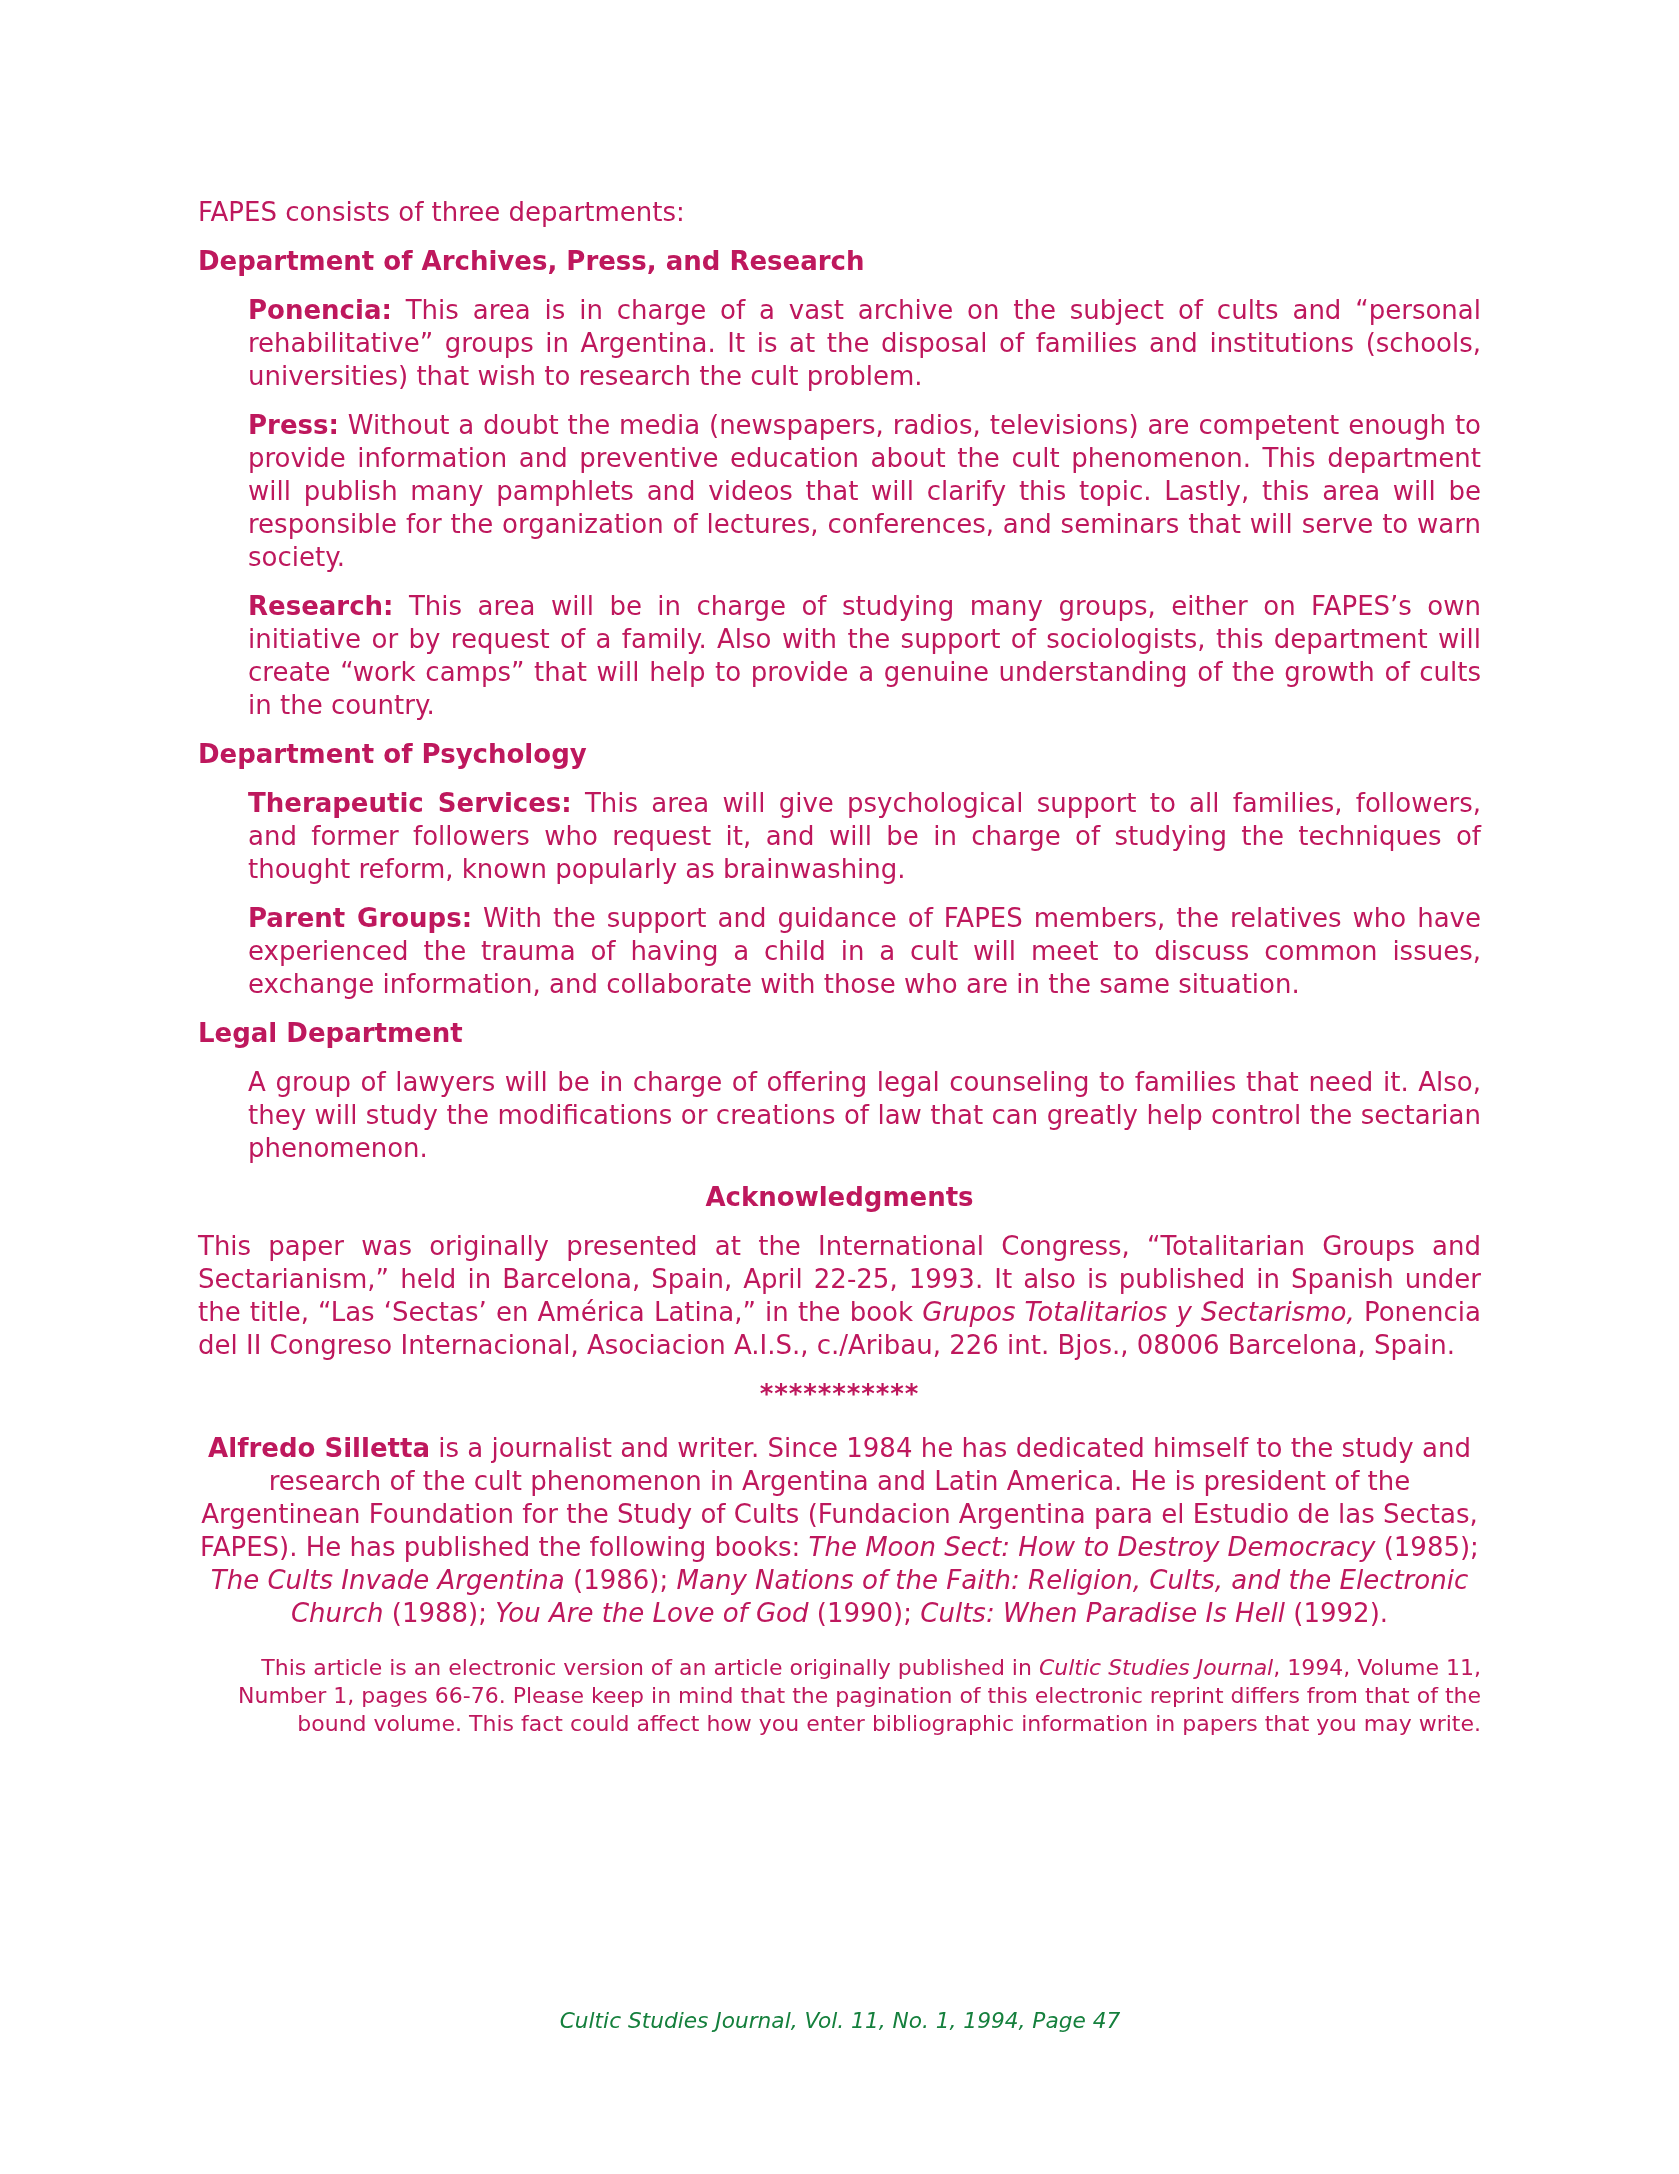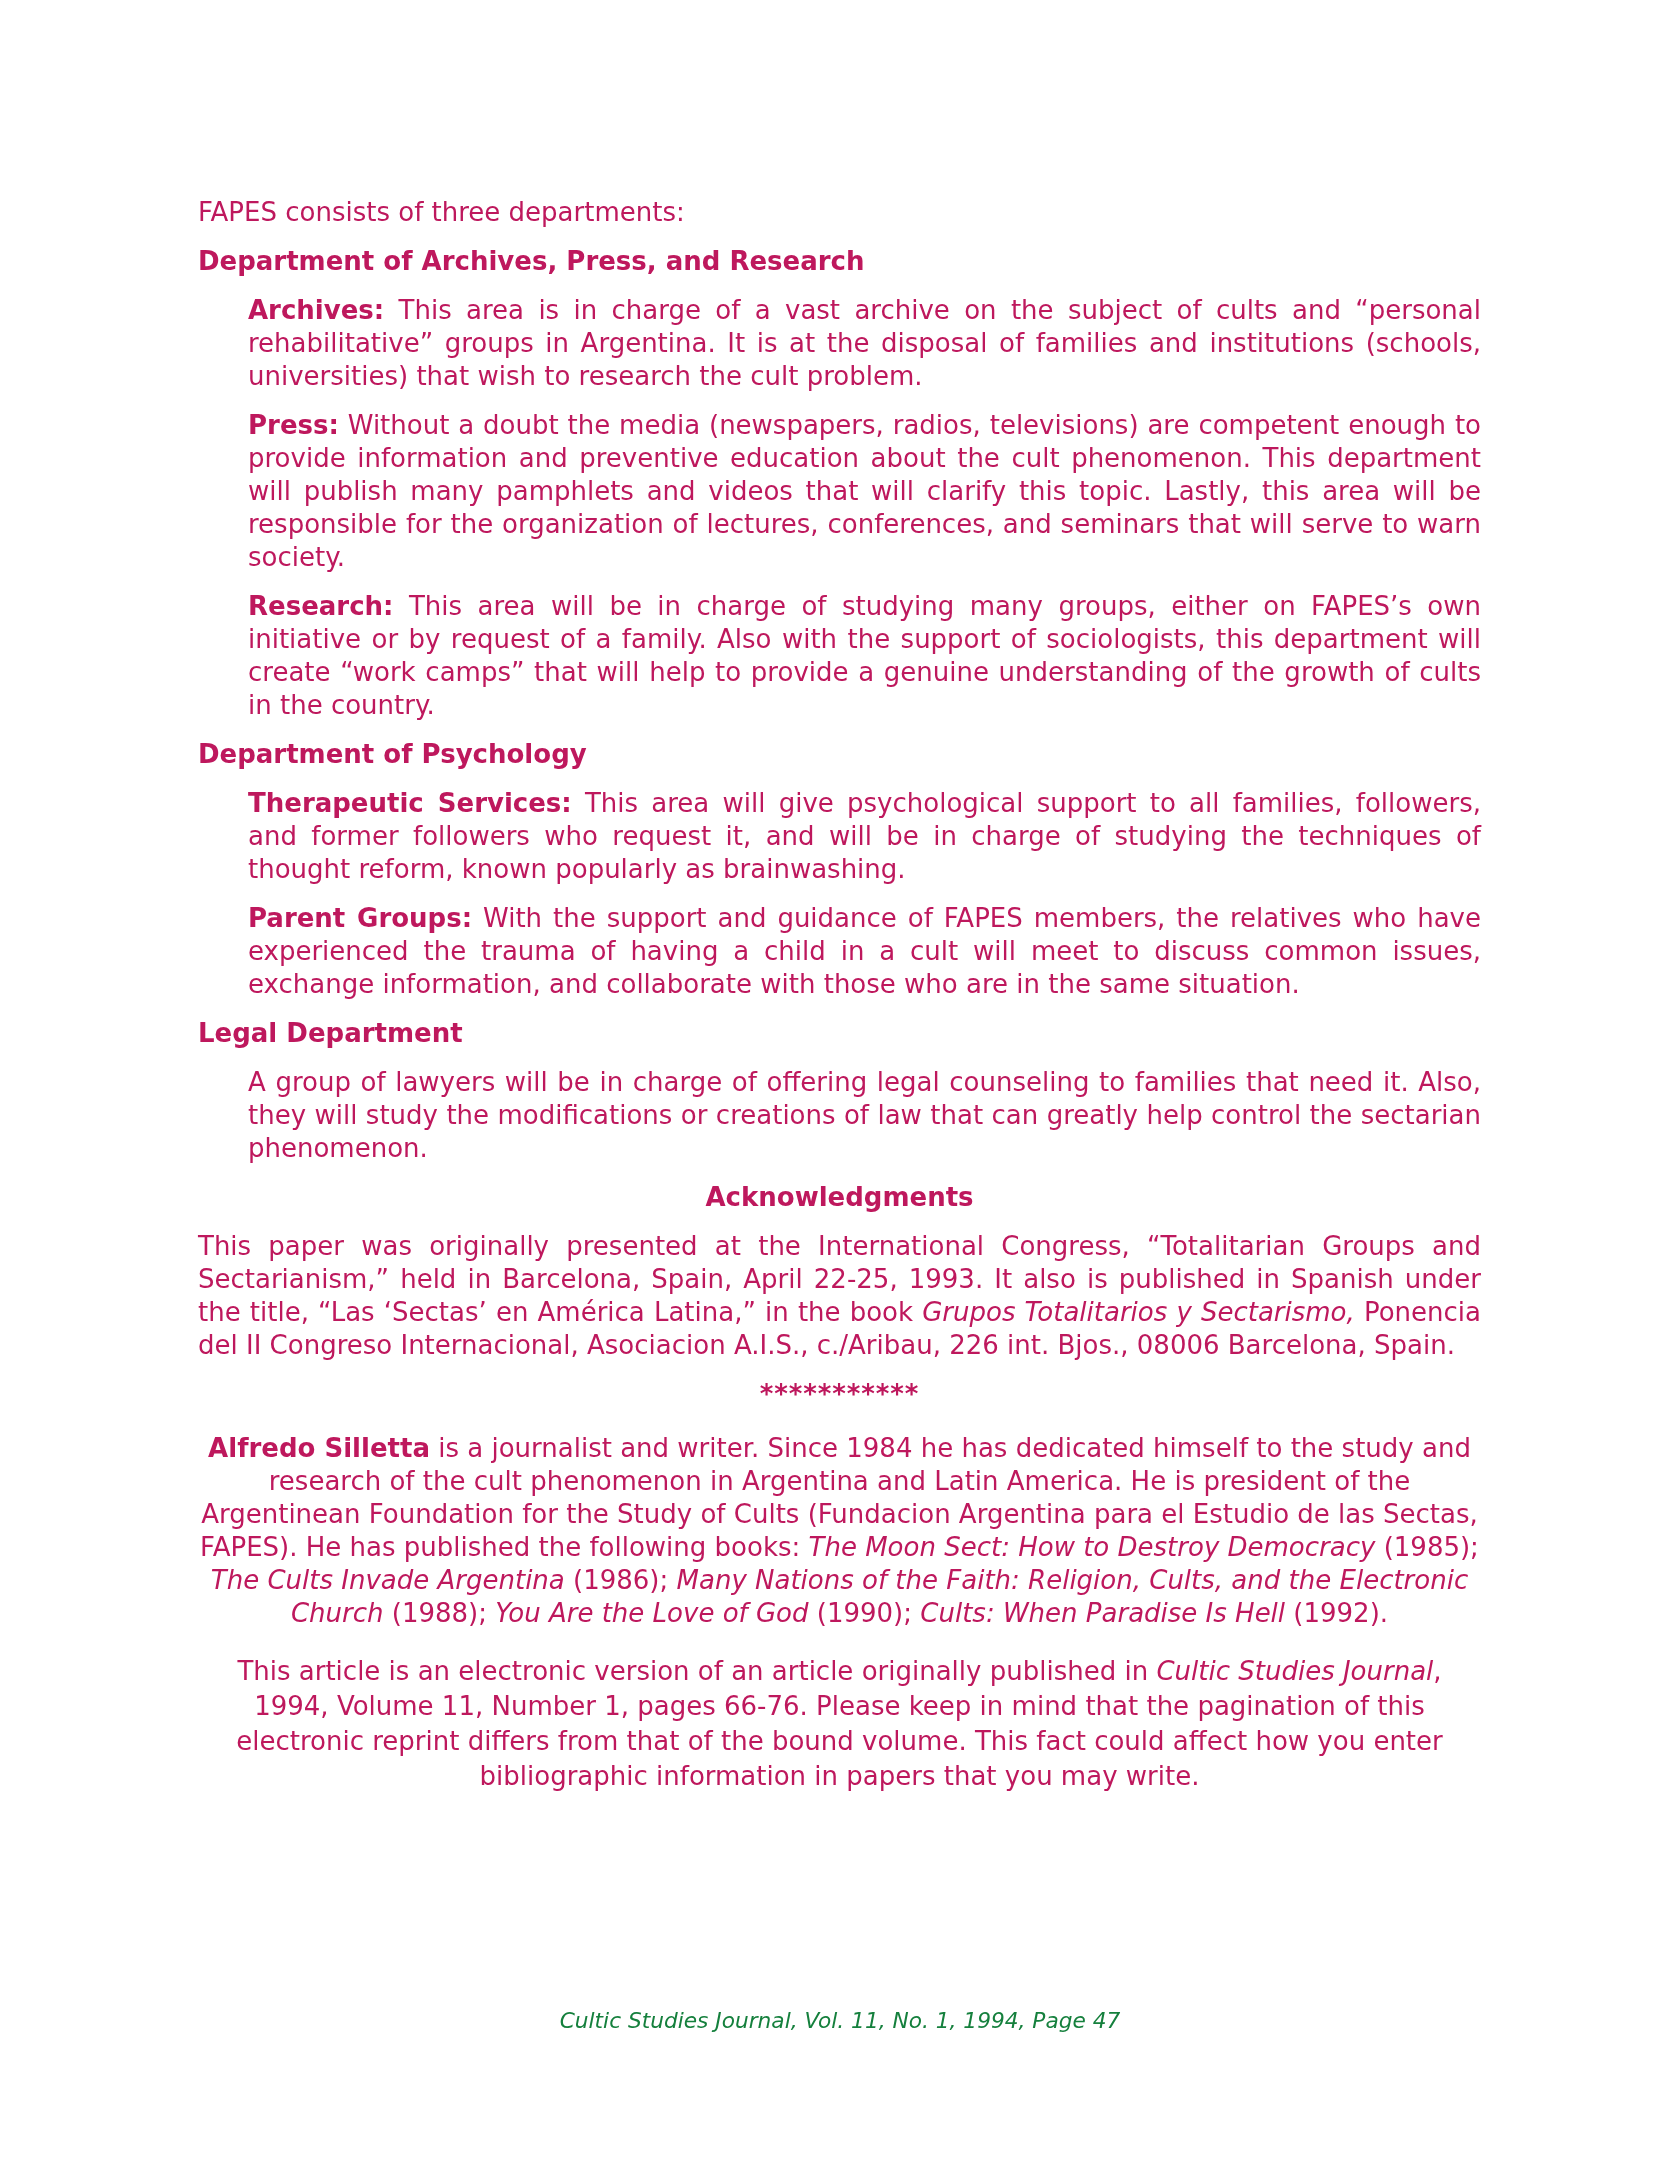--- a/index.html
+++ b/index.html
@@ -11,35 +11,35 @@
   }
   p { margin: 0; }
   .intro { margin-bottom: 16px; }
   .dept { font-weight: bold; margin-bottom: 16px; }
   .sub { margin-left: 50px; text-align: justify; margin-bottom: 16px; }
   .sub b { font-weight: bold; }
   .center-head { text-align: center; font-weight: bold; margin-bottom: 16px; }
   .body-j { text-align: justify; margin-bottom: 16px; }
   .stars { text-align: center; font-weight: bold; margin-bottom: 21px; letter-spacing: 0.9px; }
   .bio { text-align: center; margin-bottom: 24px; }
-  .note { font-size: 26px; line-height: 35px; text-align: center; }
+  .note { font-size: 22px; line-height: 28px; text-align: right; }
   .footer {
     position: absolute; left: 0; width: 1680px; top: 2008px;
     text-align: center; font-family: "DejaVu Sans", sans-serif; font-style: italic;
     font-size: 21.7px; color: #15803d;
   }
 </style>
 </head>
 <body>
 
 <div class="page">
   <p class="intro">FAPES consists of three departments:</p>
 
   <p class="dept">Department of Archives, Press, and Research</p>
-  <p class="sub"><b>Archives:</b><span> This area is in charge of a vast archive on the subject of cults and “personal rehabilitative” groups in Argentina. It is at the disposal of families and institutions (schools, universities) that wish to research the cult problem.</span></p>
+  <p class="sub"><b>Ponencia:</b><span> This area is in charge of a vast archive on the subject of cults and “personal rehabilitative” groups in Argentina. It is at the disposal of families and institutions (schools, universities) that wish to research the cult problem.</span></p>
   <p class="sub"><b>Press:</b><span> Without a doubt the media (newspapers, radios, televisions) are competent enough to provide information and preventive education about the cult phenomenon. This department will publish many pamphlets and videos that will clarify this topic. Lastly, this area will be responsible for the organization of lectures, conferences, and seminars that will serve to warn society.</span></p>
   <p class="sub"><b>Research:</b><span> This area will be in charge of studying many groups, either on FAPES’s own initiative or by request of a family. Also with the support of sociologists, this department will create “work camps” that will help to provide a genuine understanding of the growth of cults in the country.</span></p>
 
   <p class="dept">Department of Psychology</p>
   <p class="sub"><b>Therapeutic Services:</b><span> This area will give psychological support to all families, followers, and former followers who request it, and will be in charge of studying the techniques of thought reform, known popularly as brainwashing.</span></p>
   <p class="sub"><b>Parent Groups:</b><span> With the support and guidance of FAPES members, the relatives who have experienced the trauma of having a child in a cult will meet to discuss common issues, exchange information, and collaborate with those who are in the same situation.</span></p>
 
   <p class="dept">Legal Department</p>
   <p class="sub"><span>A group of lawyers will be in charge of offering legal counseling to families that need it. Also, they will study the modifications or creations of law that can greatly help control the sectarian phenomenon.</span></p>
 

